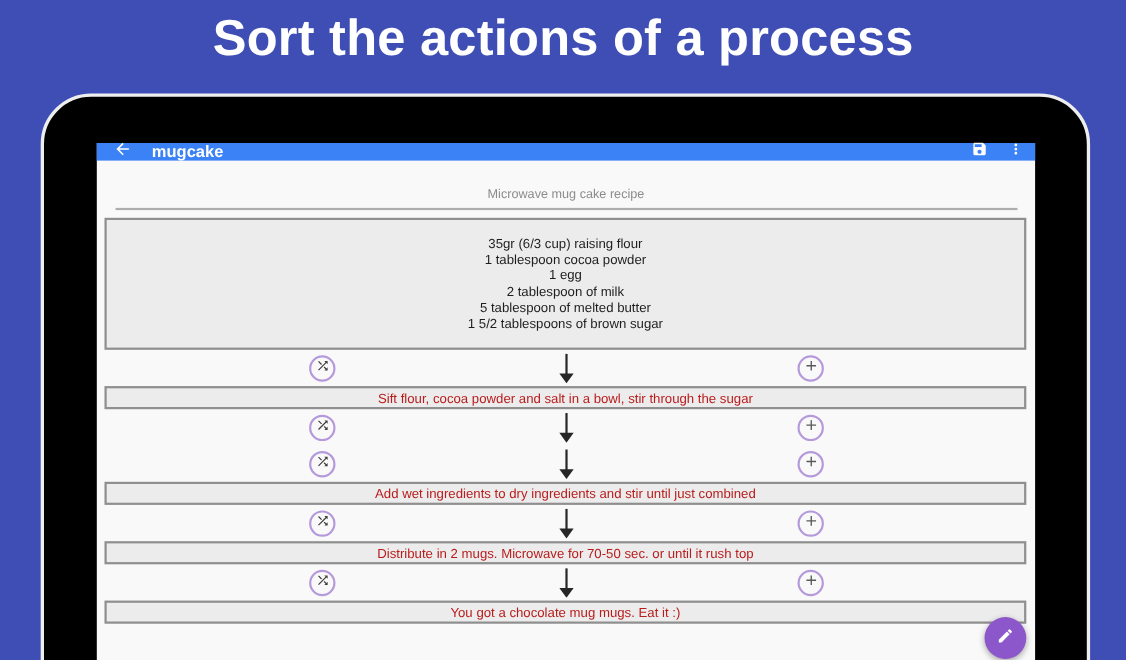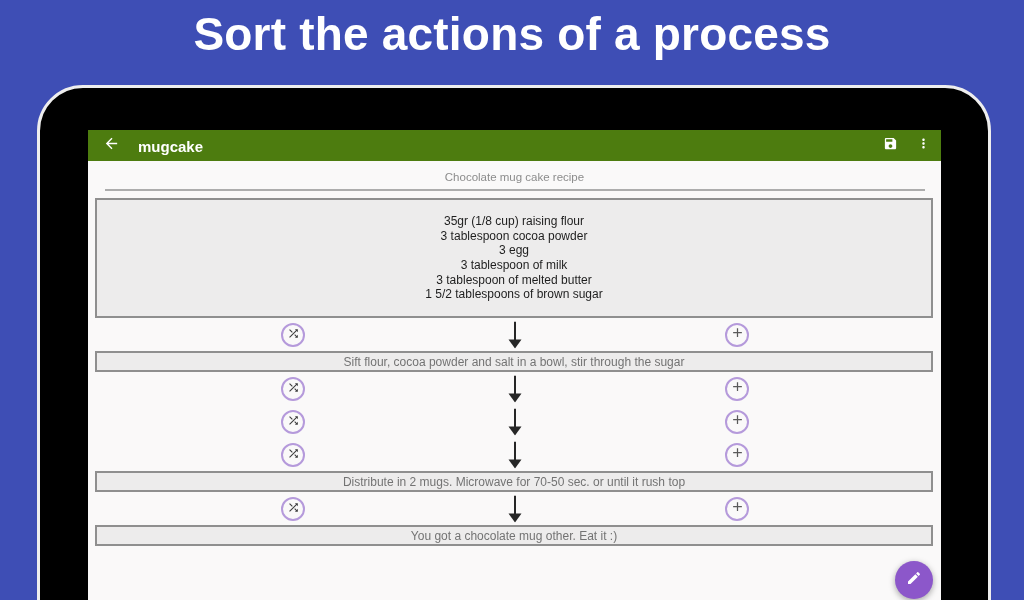--- a/index.html
+++ b/index.html
@@ -18,22 +18,22 @@
   .tablet{
     position:absolute;left:37px;top:85px;width:954px;height:570px;
     background:#000;border:3px solid #eeeeee;border-radius:46px;
     box-sizing:border-box;
   }
   .screen{
     position:absolute;left:48px;top:42px;width:853px;height:473px;
     background:#FAF9F9;
   }
   .toolbar{
-    position:absolute;top:0;left:0;width:853px;height:31px;
-    background:#4d7c0f;
+    position:absolute;top:0;left:0;width:853px;height:16px;
+    background:#3b82f6;
   }
   .tb-back{position:absolute;left:13px;top:50%;transform:translateY(-50%);
     width:20px;height:20px;display:flex;align-items:center;justify-content:center;cursor:pointer;}
   .tb-title{position:absolute;left:50px;top:50%;transform:translateY(-50%);
     color:#fff;font-size:15px;font-weight:600;}
   .tb-action{position:absolute;top:50%;transform:translateY(-50%);
     width:22px;height:22px;display:flex;align-items:center;justify-content:center;cursor:pointer;}
   .tb-save{left:791px;}
   .tb-overflow{left:824px;}
   .recipe-title{
@@ -59,21 +59,21 @@
     transform:translate(-50%,-50%);cursor:pointer;
   }
   .pos-shuffle{left:198px;}
   .pos-plus{left:642px;}
   .down-arrow{
     position:absolute;left:420px;top:50%;transform:translate(-50%,-50%);
     display:flex;align-items:center;justify-content:center;
   }
   .step{
     height:21px;display:flex;align-items:center;justify-content:center;
-    font-size:12px;color:#737373;
+    font-size:12px;color:#b91c1c;
   }
   .fab{
     position:absolute;left:807px;top:431px;width:38px;height:38px;border-radius:50%;
     background:#8C57CA;display:flex;align-items:center;justify-content:center;
     box-shadow:0 2px 6px rgba(0,0,0,.35);cursor:pointer;
   }
 </style>
 </head>
 <body>
 
@@ -102,31 +102,31 @@
       </span>
       <span class="tb-action tb-overflow">
         <span>
           <svg viewBox="0 0 24 24" width="15" height="15">
               <path fill="#ffffff" d="M12 8c1.1 0 2-.9 2-2s-.9-2-2-2-2 .9-2 2 .9 2 2 2zm0 2c-1.1 0-2 .9-2 2s.9 2 2 2 2-.9 2-2-.9-2-2-2zm0 6c-1.1 0-2 .9-2 2s.9 2 2 2 2-.9 2-2-.9-2-2-2z"></path>
             </svg>
         </span>
       </span>
     </div>
 
-    <div class="recipe-title">Chocolate mug cake recipe</div>
+    <div class="recipe-title">Microwave mug cake recipe</div>
     <div class="divider"></div>
 
     <div class="flow">
 
       <div class="block ingredients">
-        <div>35gr (1/8 cup) raising flour</div>
-        <div>3 tablespoon cocoa powder</div>
-        <div>3 egg</div>
-        <div>3 tablespoon of milk</div>
-        <div>3 tablespoon of melted butter</div>
+        <div>35gr (6/3 cup) raising flour</div>
+        <div>1 tablespoon cocoa powder</div>
+        <div>1 egg</div>
+        <div>2 tablespoon of milk</div>
+        <div>5 tablespoon of melted butter</div>
         <div>1 5/2 tablespoons of brown sugar</div>
       </div>
 
       <div class="icon-row">
         <span class="icon-circle pos-shuffle">
             <span><svg viewBox="0 0 24 24" width="13" height="13">
                 <path fill="#3c3c3c" d="M10.59 9.17L5.41 4 4 5.41l5.17 5.17 1.42-1.41zM14.5 4l2.04 2.04L4 18.59 5.41 20 17.96 7.46 20 9.5V4h-5.5zm.33 9.41l-1.42 1.42 3.13 3.13L14.5 20H20v-5.5l-2.04 2.04-3.13-3.13z"></path>
               </svg></span>
           </span>
         <span class="down-arrow">
@@ -176,20 +176,21 @@
               <polygon points="1,18 14,18 7.5,27" fill="#262626"></polygon>
             </svg>
           </span>
         <span class="icon-circle pos-plus">
             <span><svg viewBox="0 0 24 24" width="15" height="15">
                 <path fill="#5a5a5a" d="M19 13h-6v6h-2v-6H5v-2h6V5h2v6h6v2z"></path>
               </svg></span>
           </span>
       </div>
 
+      <div class="block step">Add wet ingredients to dry ingredients and stir until just combined</div>
 
       <div class="icon-row">
         <span class="icon-circle pos-shuffle">
             <span><svg viewBox="0 0 24 24" width="13" height="13">
                 <path fill="#3c3c3c" d="M10.59 9.17L5.41 4 4 5.41l5.17 5.17 1.42-1.41zM14.5 4l2.04 2.04L4 18.59 5.41 20 17.96 7.46 20 9.5V4h-5.5zm.33 9.41l-1.42 1.42 3.13 3.13L14.5 20H20v-5.5l-2.04 2.04-3.13-3.13z"></path>
               </svg></span>
           </span>
         <span class="down-arrow">
             <svg width="15" height="27" viewBox="0 0 15 27">
               <rect x="6.5" y="0" width="2" height="19" fill="#262626"></rect>
@@ -217,21 +218,21 @@
               <polygon points="1,18 14,18 7.5,27" fill="#262626"></polygon>
             </svg>
           </span>
         <span class="icon-circle pos-plus">
             <span><svg viewBox="0 0 24 24" width="15" height="15">
                 <path fill="#5a5a5a" d="M19 13h-6v6h-2v-6H5v-2h6V5h2v6h6v2z"></path>
               </svg></span>
           </span>
       </div>
 
-      <div class="block step">You got a chocolate mug other. Eat it :)</div>
+      <div class="block step">You got a chocolate mug mugs. Eat it :)</div>
 
     </div>
 
     <div class="fab">
       <span>
         <svg viewBox="0 0 24 24" width="16" height="16">
             <path fill="#ffffff" d="M3 17.25V21h3.75L17.81 9.94l-3.75-3.75L3 17.25zM20.71 7.04c.39-.39.39-1.02 0-1.41l-2.34-2.34a.9959.9959 0 0 0-1.41 0l-1.83 1.83 3.75 3.75 1.83-1.83z"></path>
           </svg>
       </span>
     </div>

